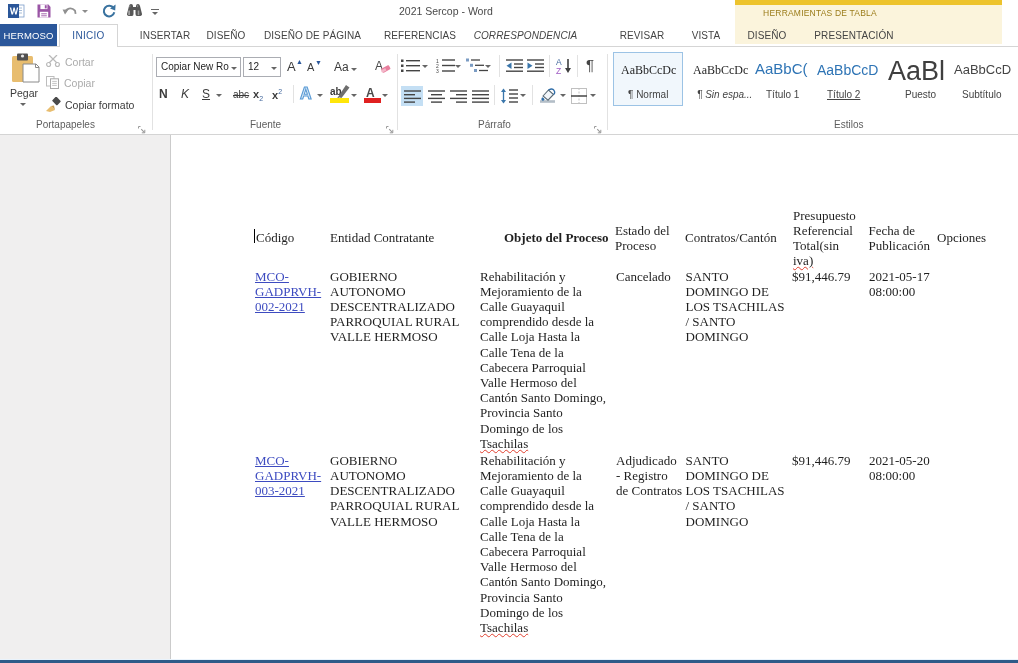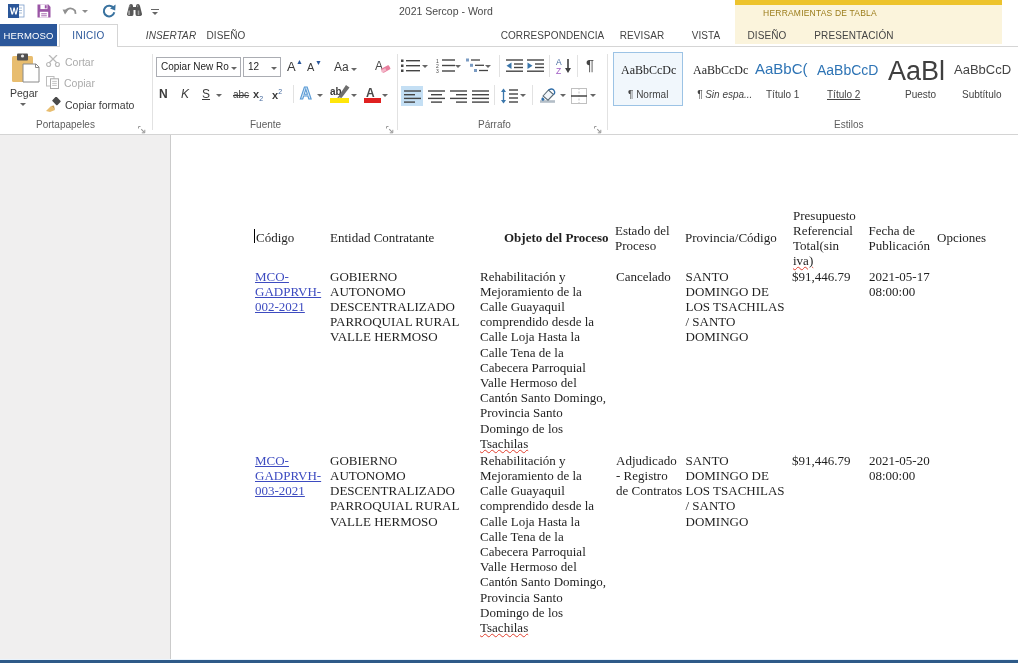--- a/index.html
+++ b/index.html
@@ -79,23 +79,25 @@
 <div class="abs dd" style="left:152px; top:12px;"></div>
 
 <div id="tabrow" class="abs"></div>
 <div id="ctxgold" class="abs"></div>
 <div id="ctxbg" class="abs"></div>
 <div id="ctxlabel" class="abs">HERRAMIENTAS DE TABLA</div>
 <div class="abs tabline"></div>
 <div id="archivo" class="abs">HERMOSO</div>
 <div id="inicio" class="abs">INICIO</div>
 <div id="tabs" class="abs" style="left:0;top:24px;width:1018px;height:23px;">
-  <div class="tab" style="left:111px; width:120px;font-style:italic;">INSERTAR</div>
+  <div class="tab" style="left:105px; width:120px;">INSERTAR</div>
   <div class="tab" style="left:166px; width:120px;">DISEÑO</div>
-  <div class="tab" style="left:492px; width:121px;">CORRESPONDENCIA</div>
+  <div class="tab" style="left:252px; width:121px;">DISEÑO DE PÁGINA</div>
+  <div class="tab" style="left:360px; width:120px;">REFERENCIAS</div>
+  <div class="tab" style="left:465px; width:121px;font-style:italic;">CORRESPONDENCIA</div>
   <div class="tab" style="left:582px; width:120px;">REVISAR</div>
   <div class="tab" style="left:646px; width:120px;">VISTA</div>
   <div class="tab" style="left:707px; width:120px;">DISEÑO</div>
   <div class="tab" style="left:794px; width:120px;">PRESENTACIÓN</div>
 </div>
 
 <div id="ribbon" class="abs"></div>
 <div id="ribbon-content" class="abs" style="left:0; top:47px; width:1018px; height:88px;">
 
   <div class="gsep" style="left:152px;"></div>
@@ -333,21 +335,21 @@
 
 <div id="docarea" class="abs"></div>
 <div id="graypane" class="abs"></div>
 
 <div class="abs" style="left:254px; top:229px; width:1px; height:14px; background:#000;"></div>
 
 <div class="doc" style="left:256px; top:230.1px;">Código</div>
 <div class="doc" style="left:330px; top:230.1px;">Entidad Contratante</div>
 <div class="doc" style="left:504px; top:230.1px;font-weight:bold;">Objeto del Proceso</div>
 <div class="doc" style="left:615px; top:222.5px;">Estado del<br>Proceso</div>
-<div class="doc" style="left:685px; top:230.1px;">Provincia/Código</div>
+<div class="doc" style="left:685px; top:230.1px;">Contratos/Cantón</div>
 <div class="doc" style="left:793px; top:207.5px;">Presupuesto<br>Referencial<br>Total(sin<br><span class="sq">iva)</span></div>
 <div class="doc" style="left:868.5px; top:222.5px;">Fecha de<br>Publicación</div>
 <div class="doc" style="left:937px; top:230.1px;">Opciones</div>
 
 <div class="doc" style="left:255px; top:268.6px;"><a>MCO-<br>GADPRVH-<br>002-2021</a></div>
 <div class="doc" style="left:330px; top:268.6px;">GOBIERNO<br>AUTONOMO<br>DESCENTRALIZADO<br>PARROQUIAL RURAL<br>VALLE HERMOSO</div>
 <div class="doc" style="left:480px; top:268.6px;">Rehabilitación y<br>Mejoramiento de la<br>Calle Guayaquil<br>comprendido desde la<br>Calle Loja Hasta la<br>Calle Tena de la<br>Cabecera Parroquial<br>Valle Hermoso del<br>Cantón Santo Domingo,<br>Provincia Santo<br>Domingo de los<br><span class="sq">Tsachilas</span></div>
 <div class="doc" style="left:616px; top:268.6px;">Cancelado</div>
 <div class="doc" style="left:685.5px; top:268.6px;">SANTO<br>DOMINGO DE<br>LOS TSACHILAS<br>/ SANTO<br>DOMINGO</div>
 <div class="doc" style="left:792px; top:268.6px;">$91,446.79</div>

